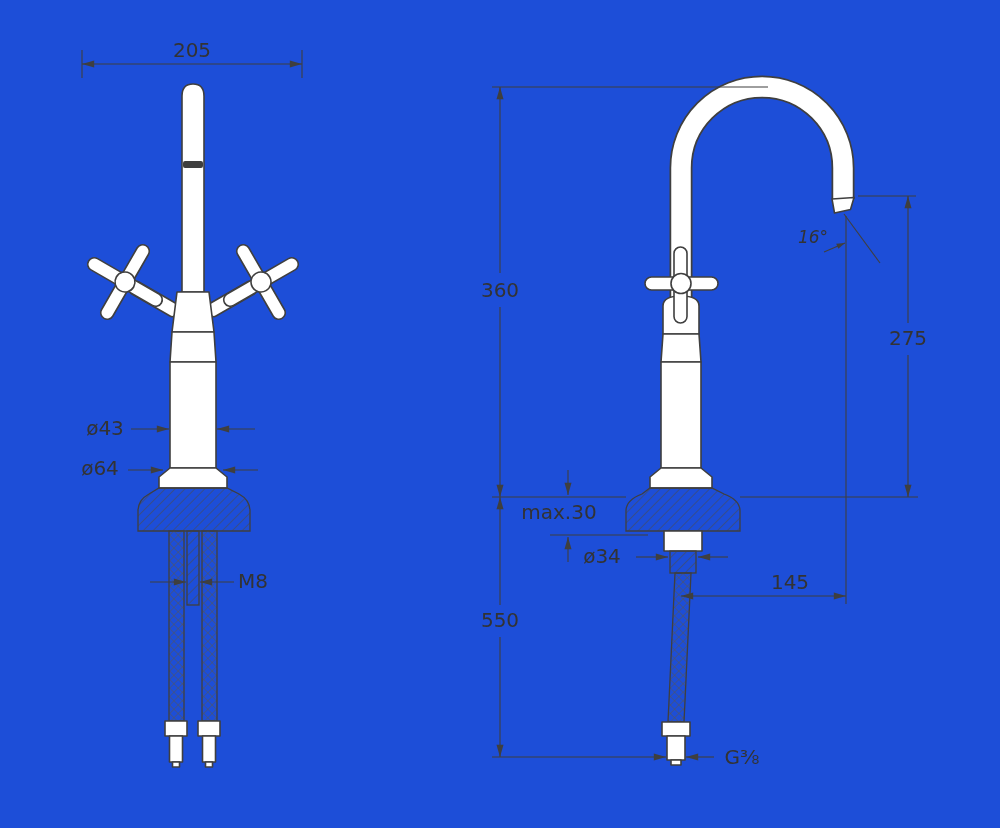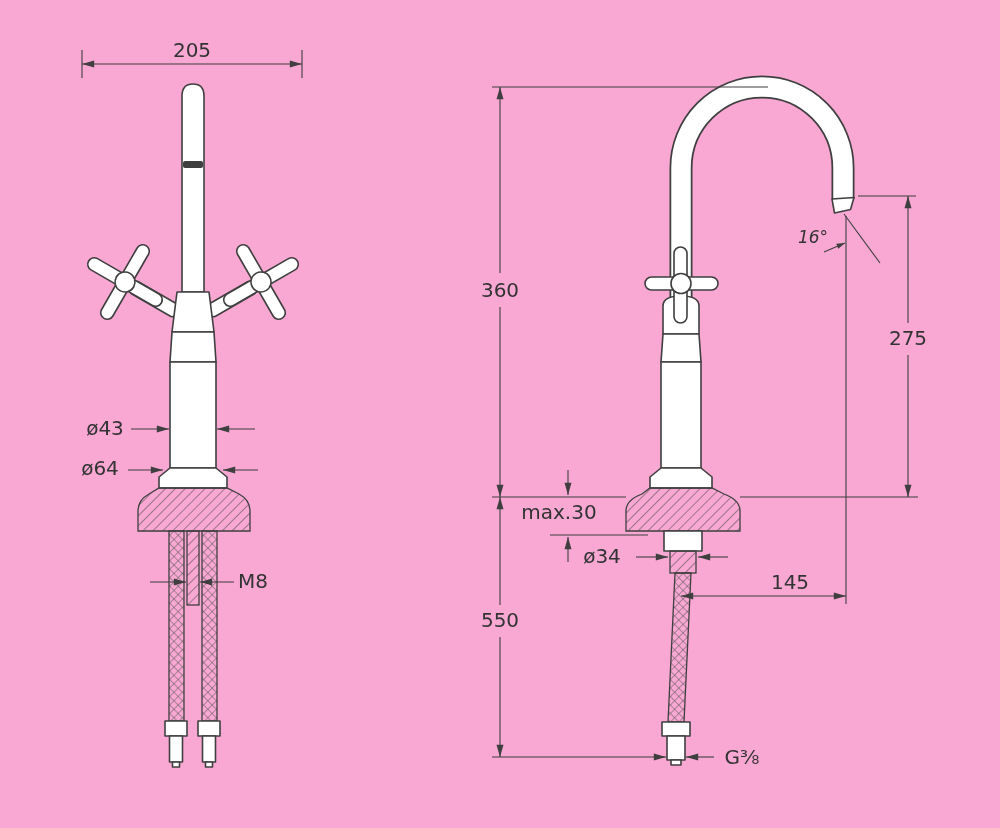--- a/index.html
+++ b/index.html
@@ -1,16 +1,16 @@
 <!DOCTYPE html>
 <html><head>
 <meta charset="utf-8">
 <style>
   html,body{margin:0;padding:0;background:#ffffff;}
-  .canvas{position:relative;width:1000px;height:828px;background:#f9a8d4;overflow:hidden;
+  .canvas{position:relative;width:1000px;height:828px;background:#1d4ed8;overflow:hidden;
           font-family:"DejaVu Sans",sans-serif;text-align:right;}
   svg{display:block;}
   .ol{stroke:#3f3f3f;stroke-width:1.6;fill:#ffffff;stroke-linejoin:round;}
   .dk{fill:#3f3f3f;stroke:none;}
   .dim{stroke:#3f3f3f;stroke-width:1.1;fill:none;}
   .hatch-fill{fill:url(#hatch);stroke:#3f3f3f;stroke-width:1.3;}
   .xhatch-fill{fill:url(#xhatch);stroke:#3f3f3f;stroke-width:1.3;}
   .tube-dark{stroke:#3f3f3f;stroke-width:23;fill:none;}
   .tube-light{stroke:#ffffff;stroke-width:19.5;fill:none;}
   .txt{font-family:"DejaVu Sans",sans-serif;font-size:20px;fill:#333333;text-anchor:middle;}

